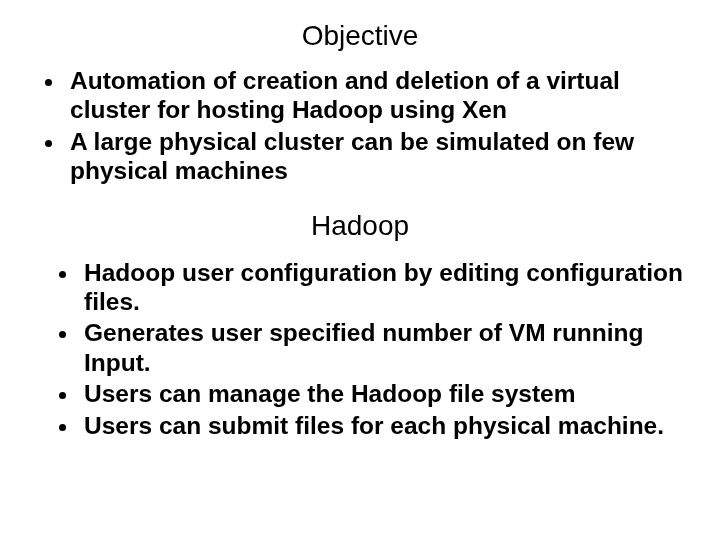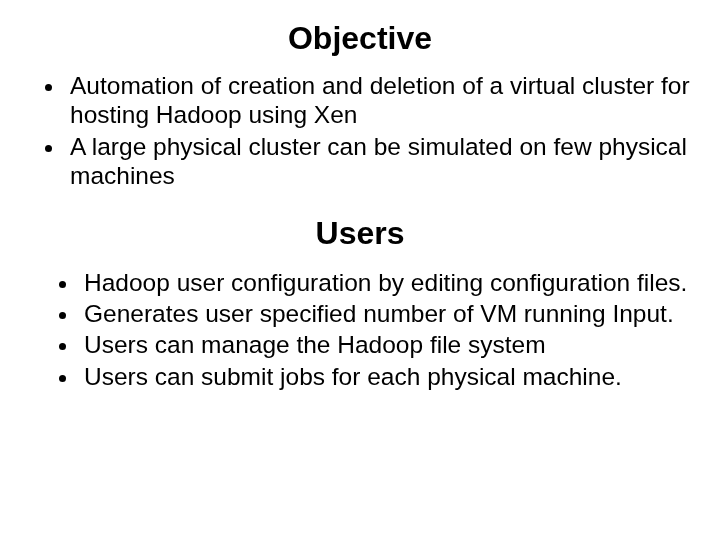--- a/index.html
+++ b/index.html
@@ -12,28 +12,29 @@
     color: #000;
   }
   .slide {
     box-sizing: border-box;
     width: 720px;
     height: 540px;
     padding: 14px 30px 20px 30px;
   }
   .heading {
     text-align: center;
-    font-size: 32px;
-    font-weight: 700;
+    font-size: 28px;
+    font-weight: 400;
     margin: 6px 0 14px 0;
   }
   ul.bullets {
     list-style-type: disc;
     padding-left: 36px;
     margin: 0 0 10px 0;
+    font-weight: bold;
   }
   ul.bullets li {
     font-size: 24.5px;
     line-height: 1.20;
     margin: 0 0 2px 0;
     padding-left: 4px;
   }
   .sect2-heading {
     margin-top: 24px;
     margin-bottom: 16px;
@@ -47,22 +48,22 @@
 
 <div class="slide">
 
   <div class="heading">Objective</div>
 
   <ul class="bullets">
     <li>Automation of creation and deletion of a virtual cluster for hosting Hadoop using Xen</li>
     <li>A large physical cluster can be simulated on few physical machines</li>
   </ul>
 
-  <div class="heading sect2-heading">Users</div>
+  <div class="heading sect2-heading">Hadoop</div>
 
   <ul class="bullets sect2">
     <li>Hadoop user configuration by editing configuration files.</li>
     <li>Generates user specified number of VM running Input.</li>
     <li>Users can manage the Hadoop file system</li>
-    <li>Users can submit jobs for each physical machine.</li>
+    <li>Users can submit files for each physical machine.</li>
   </ul>
 
 </div>
 
 </body></html>

